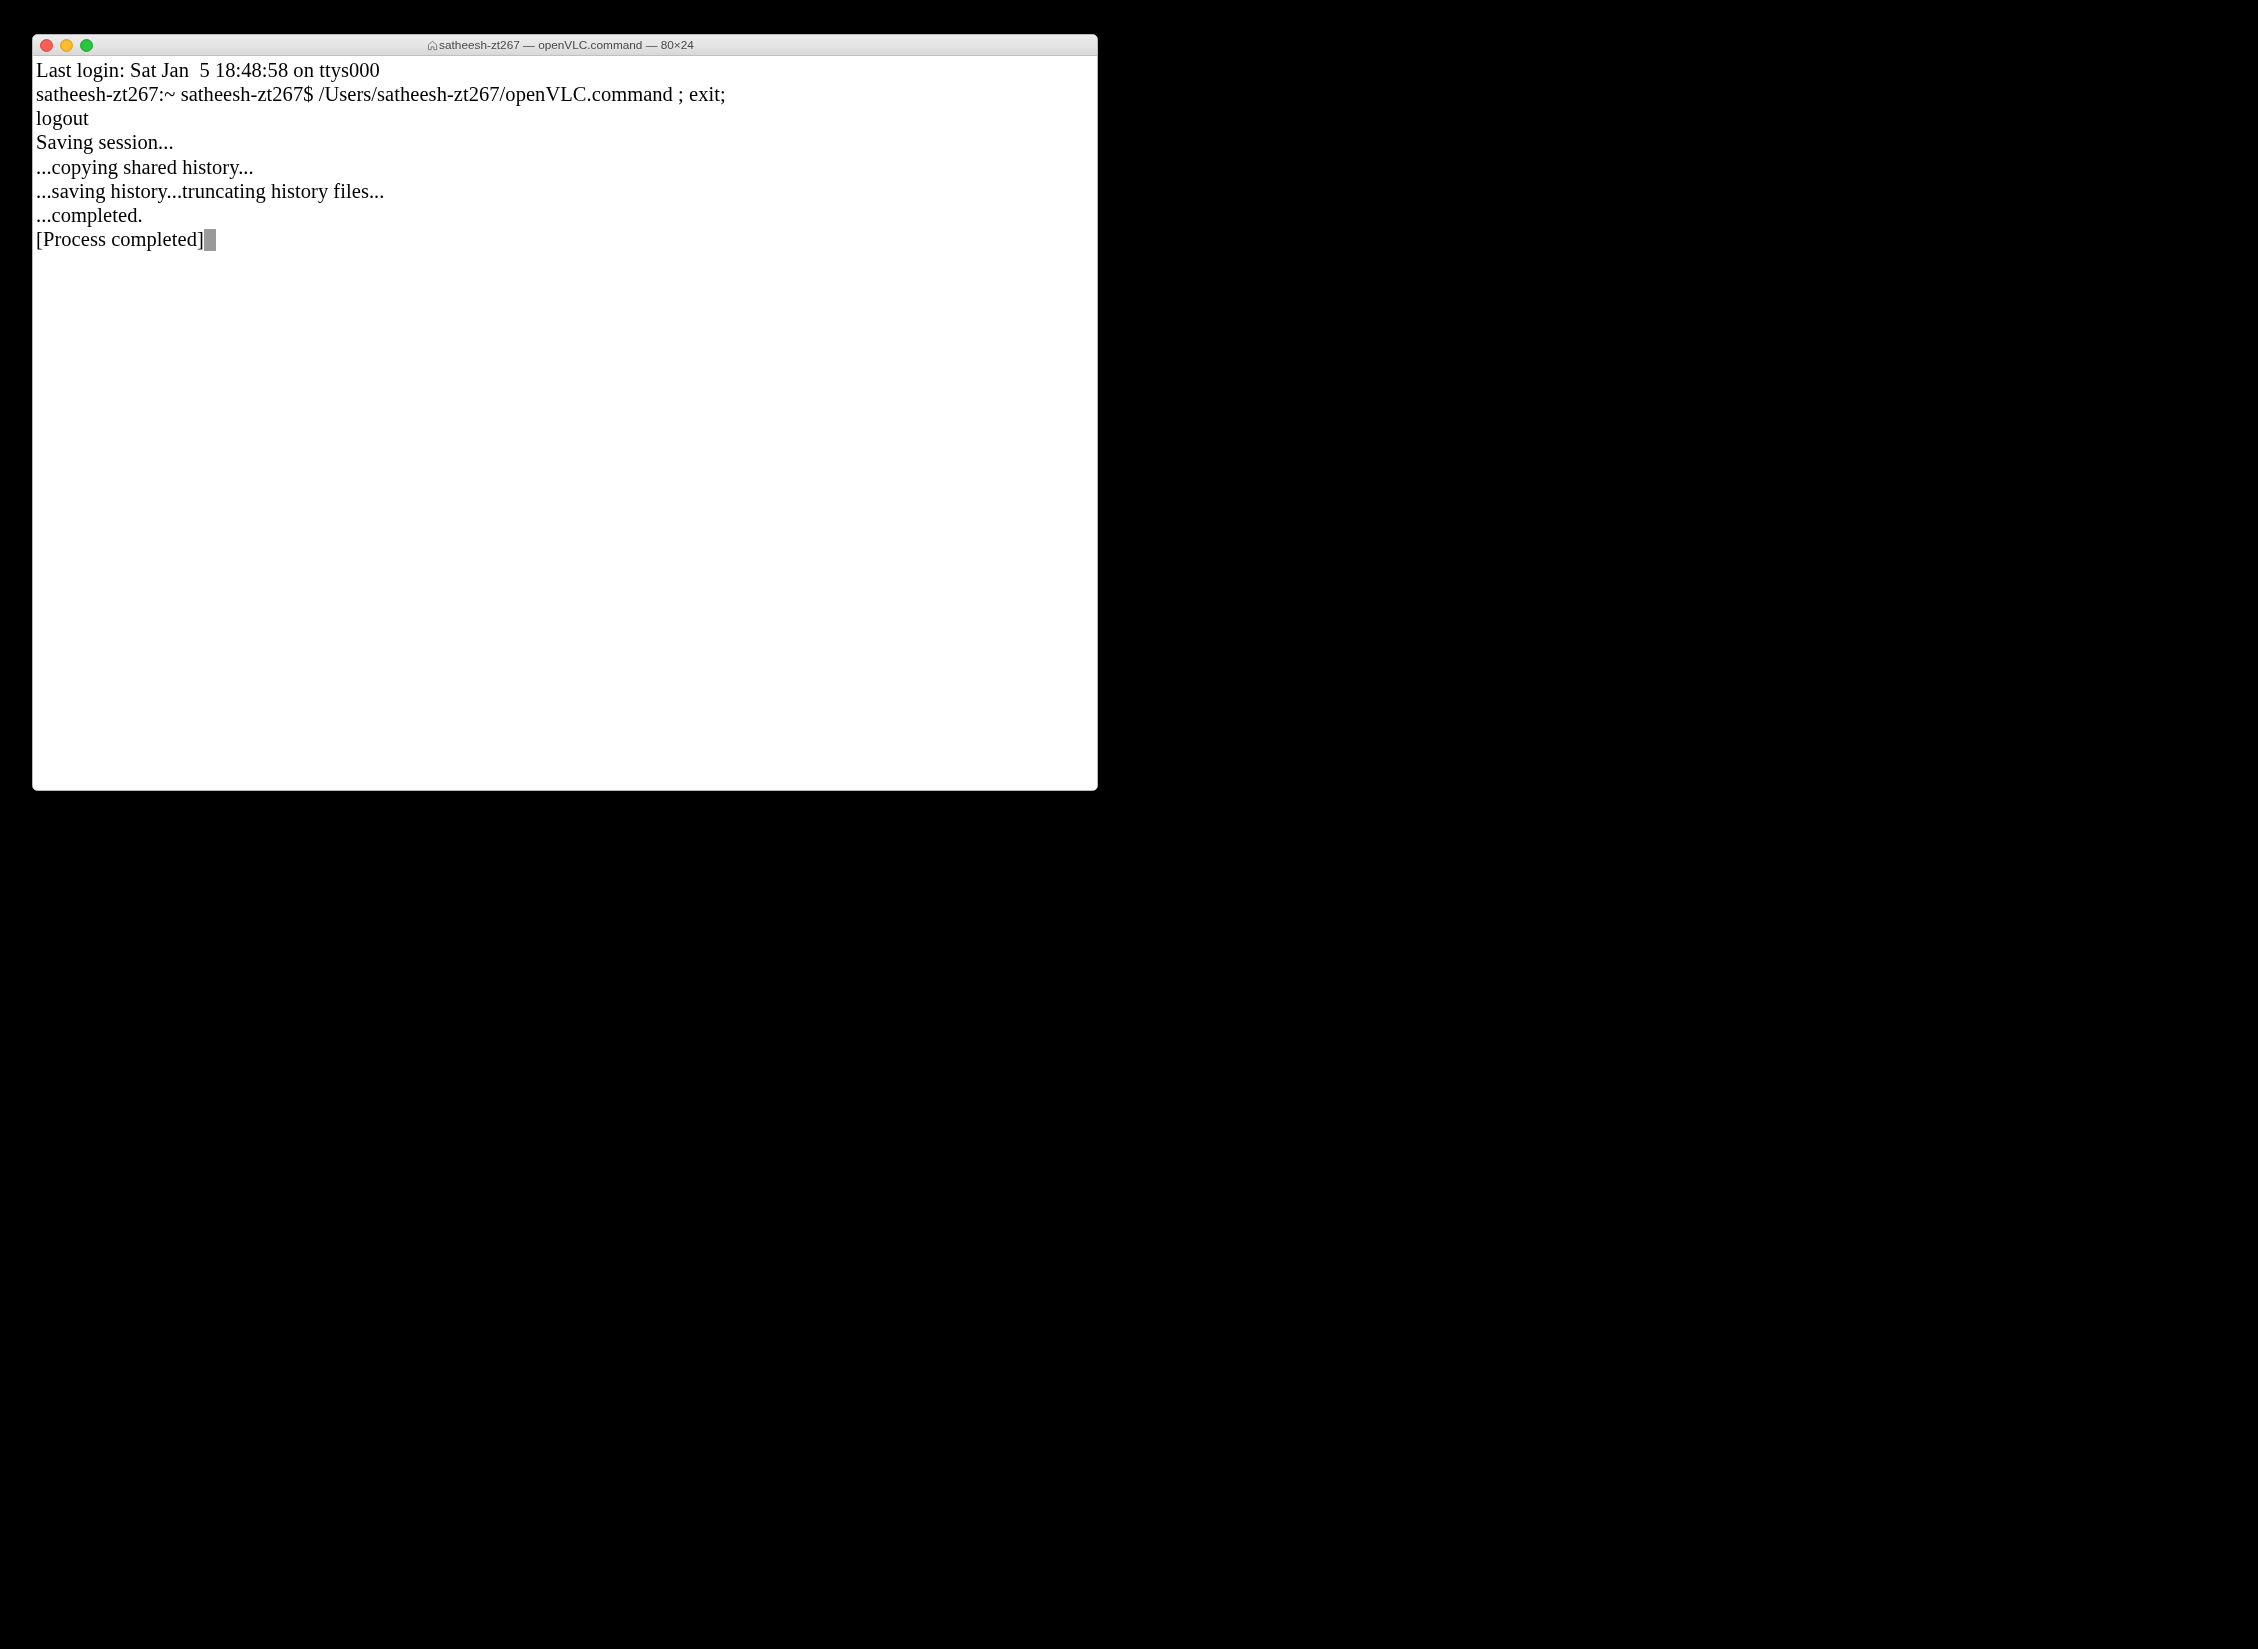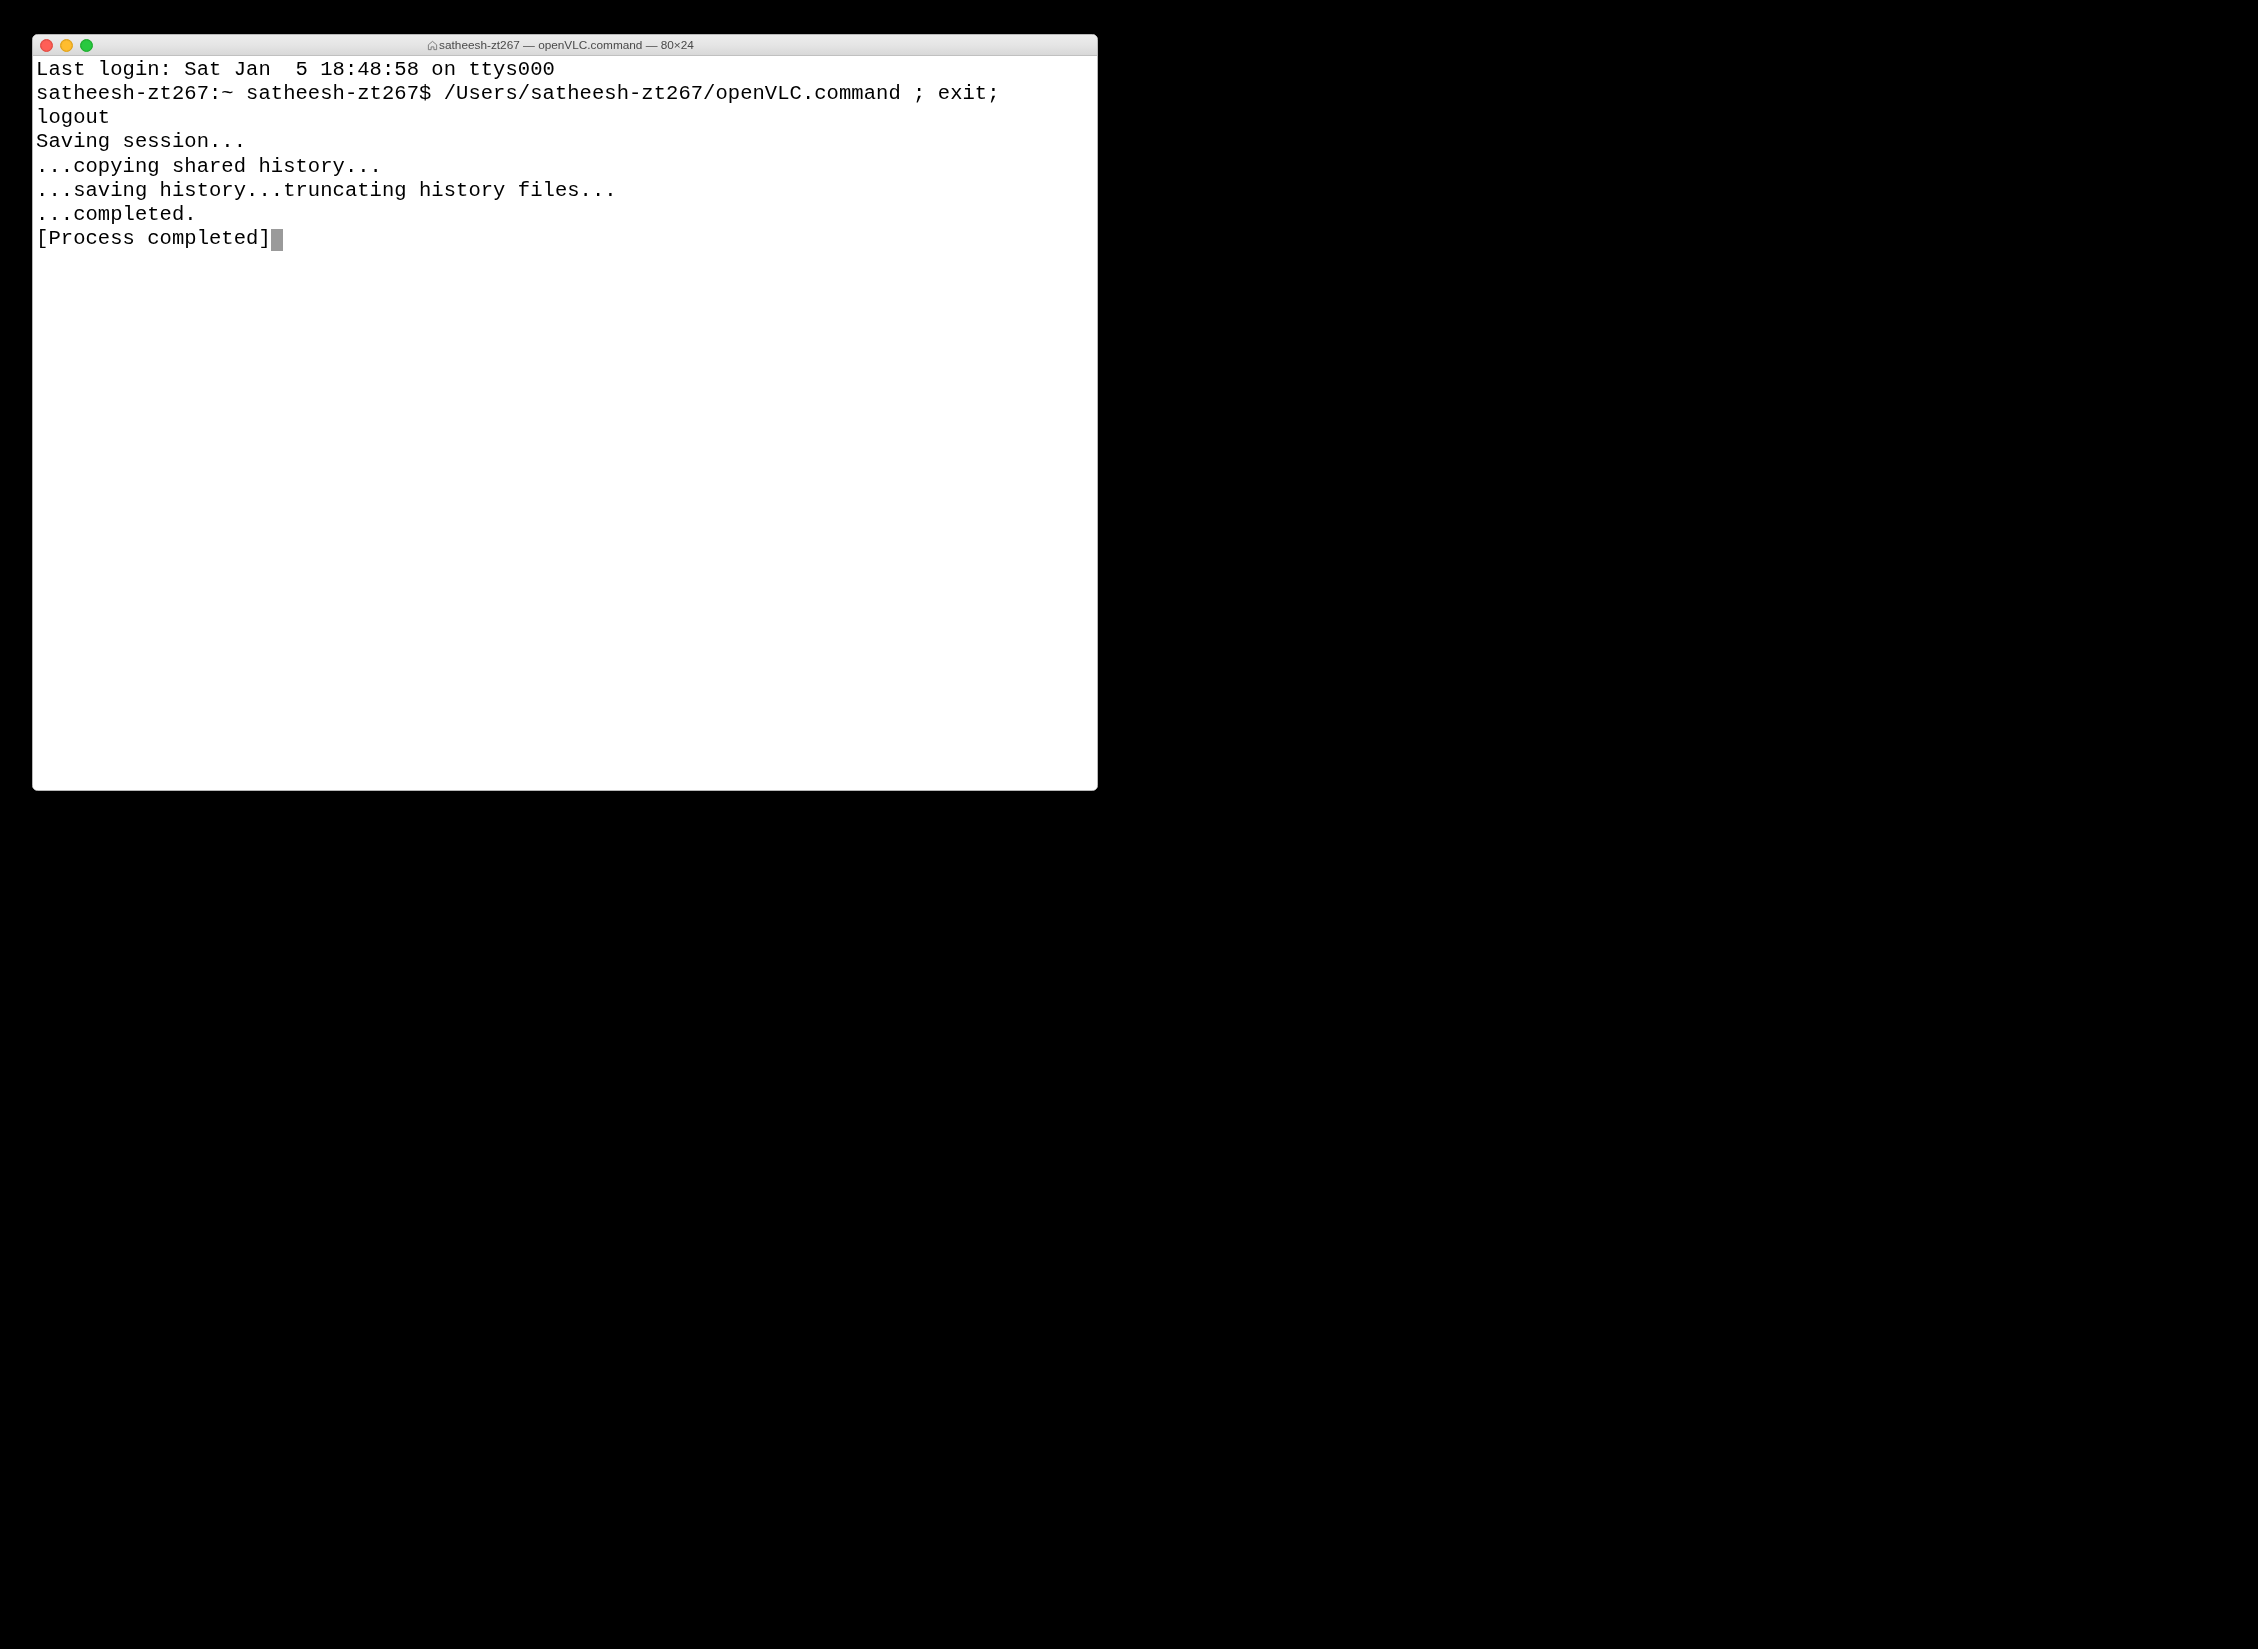--- a/index.html
+++ b/index.html
@@ -62,21 +62,21 @@
   }
   .home-icon {
     width: 11px;
     height: 11px;
     display: inline-block;
   }
   .terminal-body {
     flex: 1;
     background: #fff;
     padding: 1.8px 3.6px;
-    font-family: Liberation Mono, monospace;
+    font-family: Liberation Serif, serif;
     font-size: 20.5px;
     line-height: 1.18;
     color: #000;
     white-space: pre;
     overflow: hidden;
     letter-spacing: 0.05px;
   }
   .terminal-line {
     white-space: pre-wrap;
     word-break: break-all;

